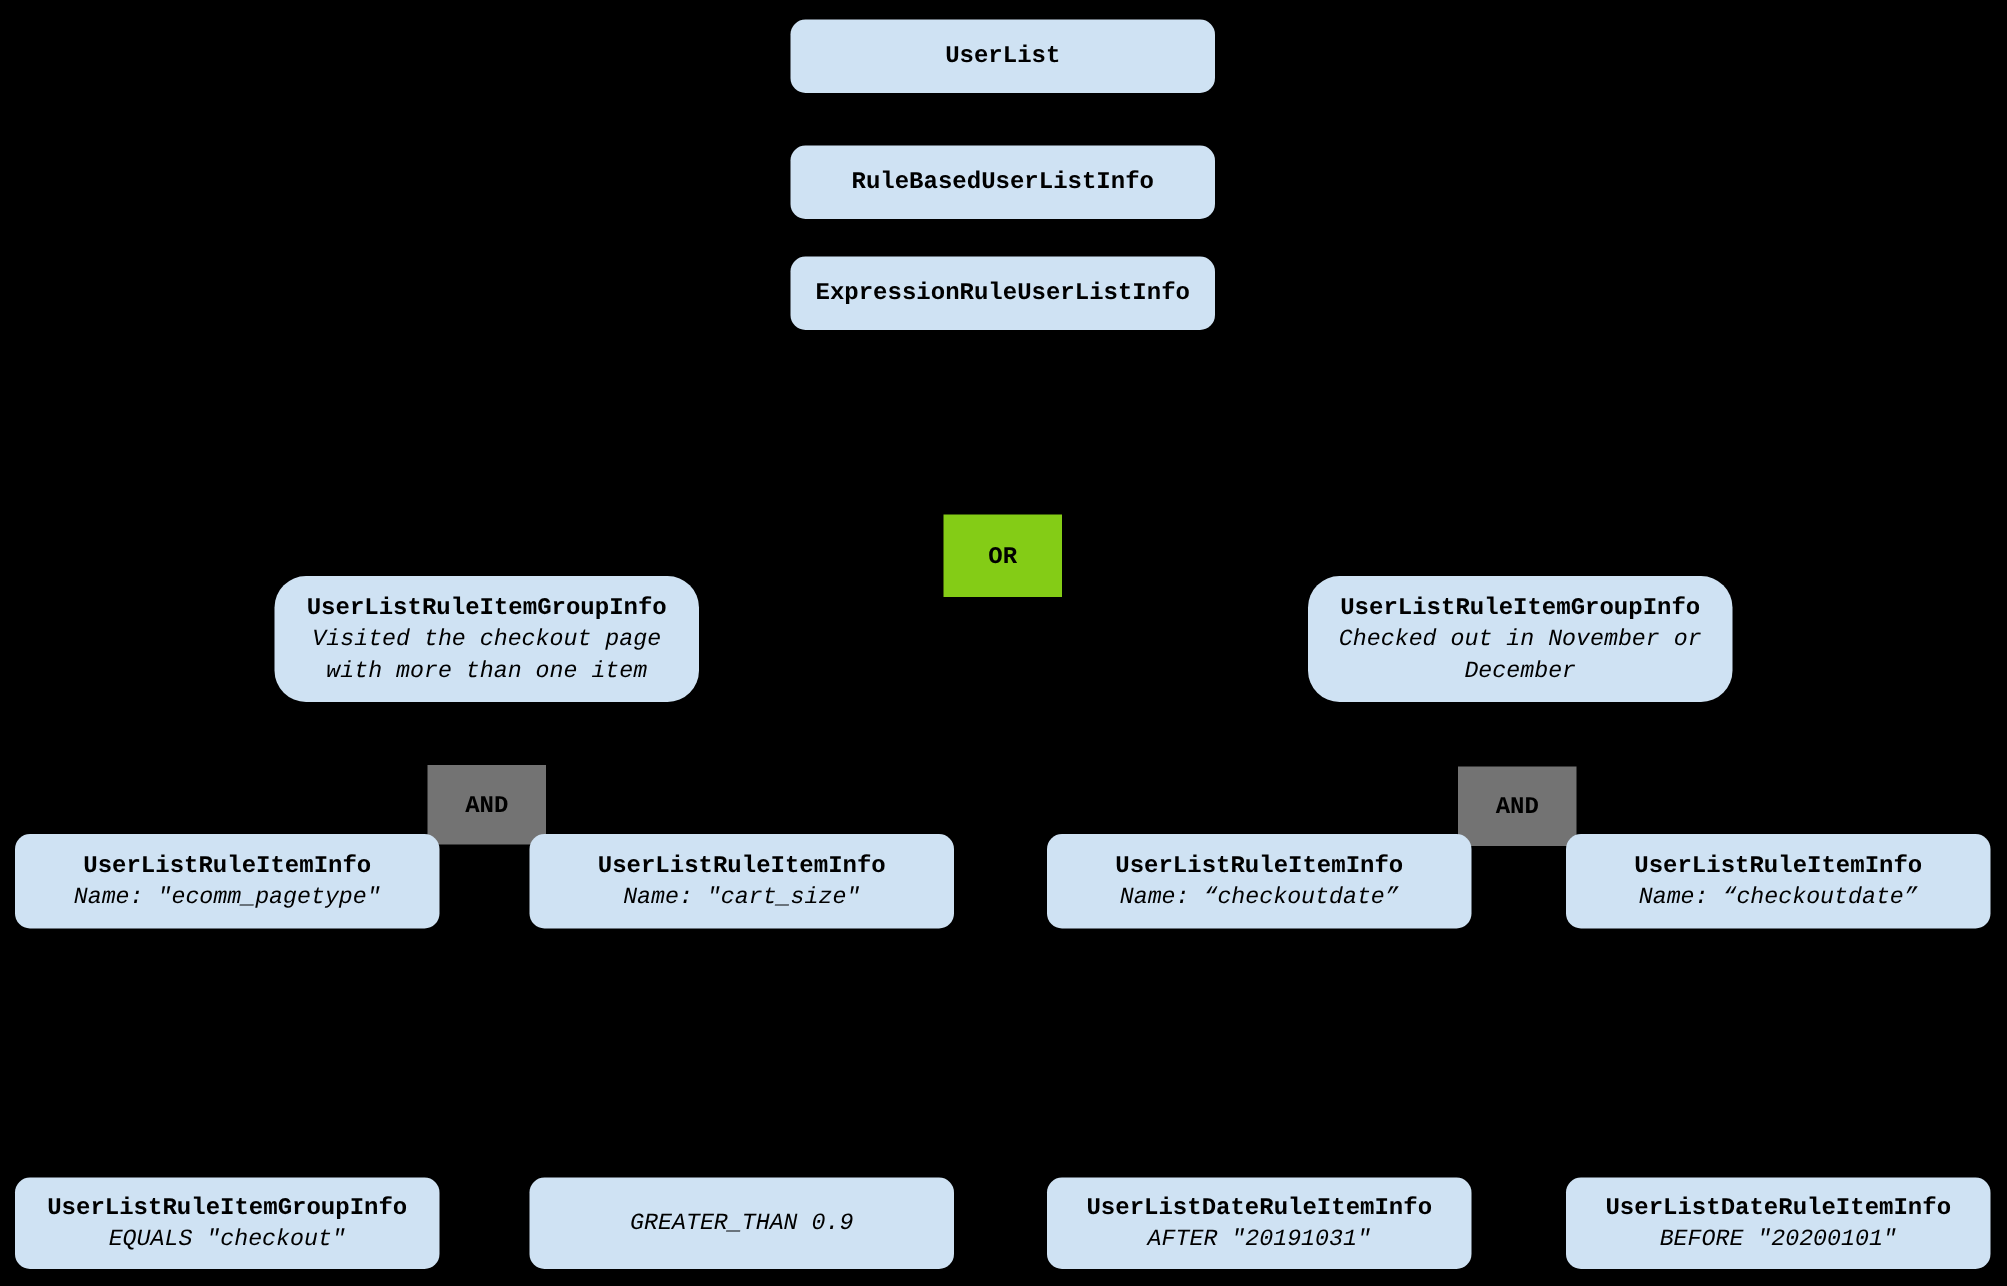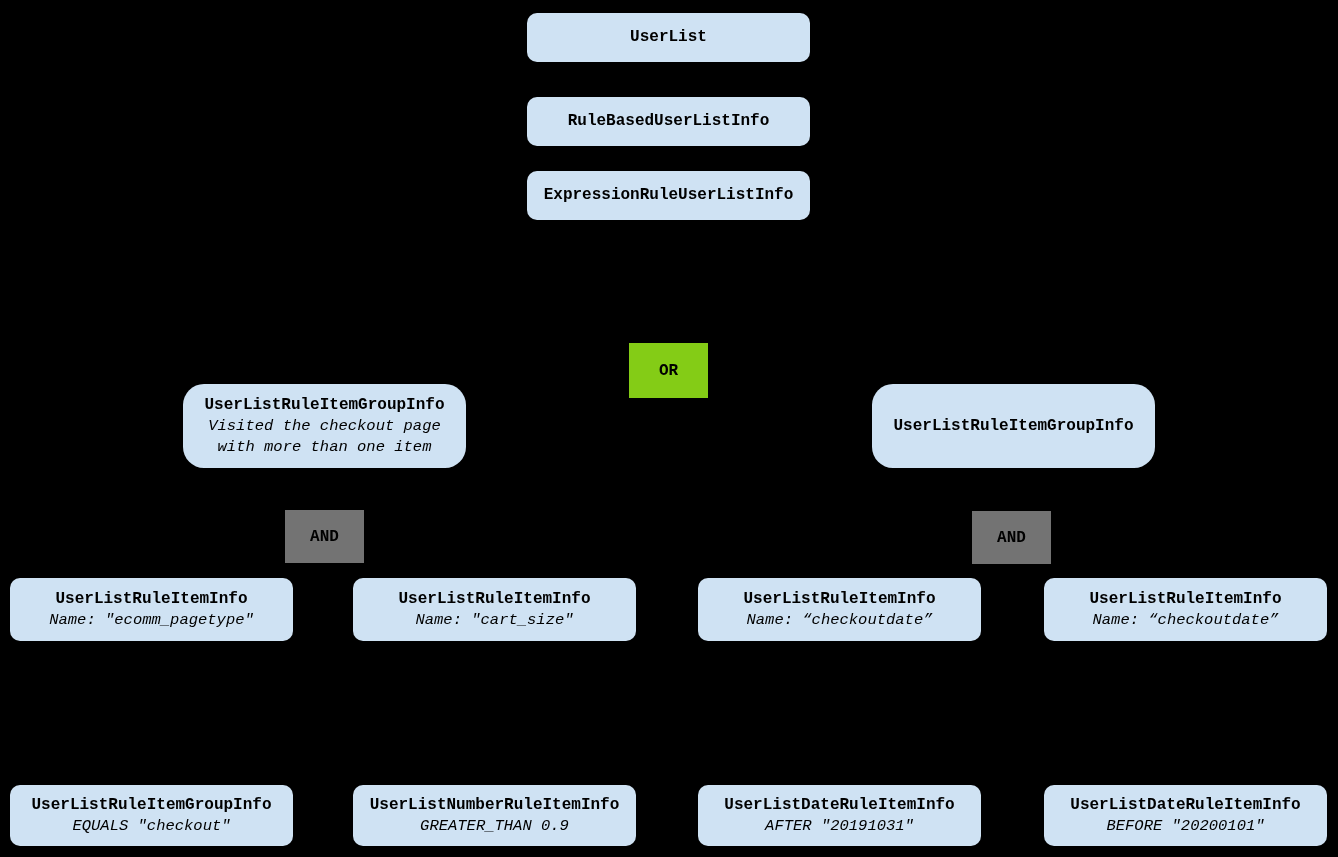--- a/index.html
+++ b/index.html
@@ -68,21 +68,21 @@
     height: 55px;
   }
   .op.and {
     background: #737373;
     width: 79px;
     height: 53px;
   }
   .leaf {
     width: 283px;
     height: 63px;
-    top: 578px;
+    top: 556px;
   }
   .operand {
     width: 283px;
     height: 61px;
     top: 785px;
   }
   .arrowhead {
     position: absolute;
     width: 26px;
     height: 15px;
@@ -111,20 +111,21 @@
 
   <div class="arrowhead" style="left:328px; top:374px; transform:rotate(18deg)"></div>
   <div class="arrowhead" style="left:984px; top:374px; transform:scaleX(-1) rotate(18deg)"></div>
 
   <div class="node group-box" style="left:183px">
     <span class="title">UserListRuleItemGroupInfo</span>
     <span class="subtitle">Visited the checkout page with more than one item</span>
   </div>
   <div class="node group-box" style="left:872px">
     <span class="title">UserListRuleItemGroupInfo</span>
+    <span class="subtitle">Checked out in November or December</span>
   </div>
 
   <div class="op and" style="left:285px; top:510px">
     <span>AND</span>
   </div>
   <div class="op and" style="left:972px; top:511px">
     <span>AND</span>
   </div>
 
   <div class="node leaf" style="left:10px">
@@ -142,21 +143,20 @@
   <div class="node leaf" style="left:1044px">
     <span class="title">UserListRuleItemInfo</span>
     <span class="subtitle">Name: “checkoutdate”</span>
   </div>
 
   <div class="node operand" style="left:10px">
     <span class="title">UserListRuleItemGroupInfo</span>
     <span class="subtitle">EQUALS "checkout"</span>
   </div>
   <div class="node operand" style="left:353px">
-    <span class="title">UserListNumberRuleItemInfo</span>
     <span class="subtitle">GREATER_THAN 0.9</span>
   </div>
   <div class="node operand" style="left:698px">
     <span class="title">UserListDateRuleItemInfo</span>
     <span class="subtitle">AFTER "20191031"</span>
   </div>
   <div class="node operand" style="left:1044px">
     <span class="title">UserListDateRuleItemInfo</span>
     <span class="subtitle">BEFORE "20200101"</span>
   </div>

